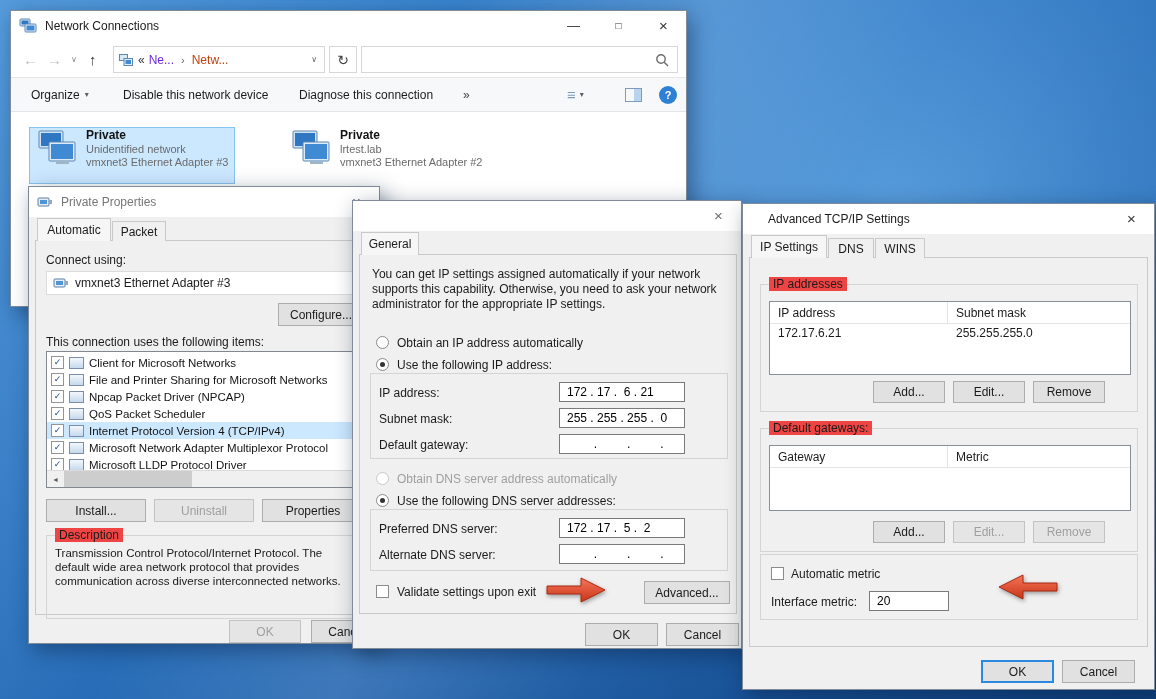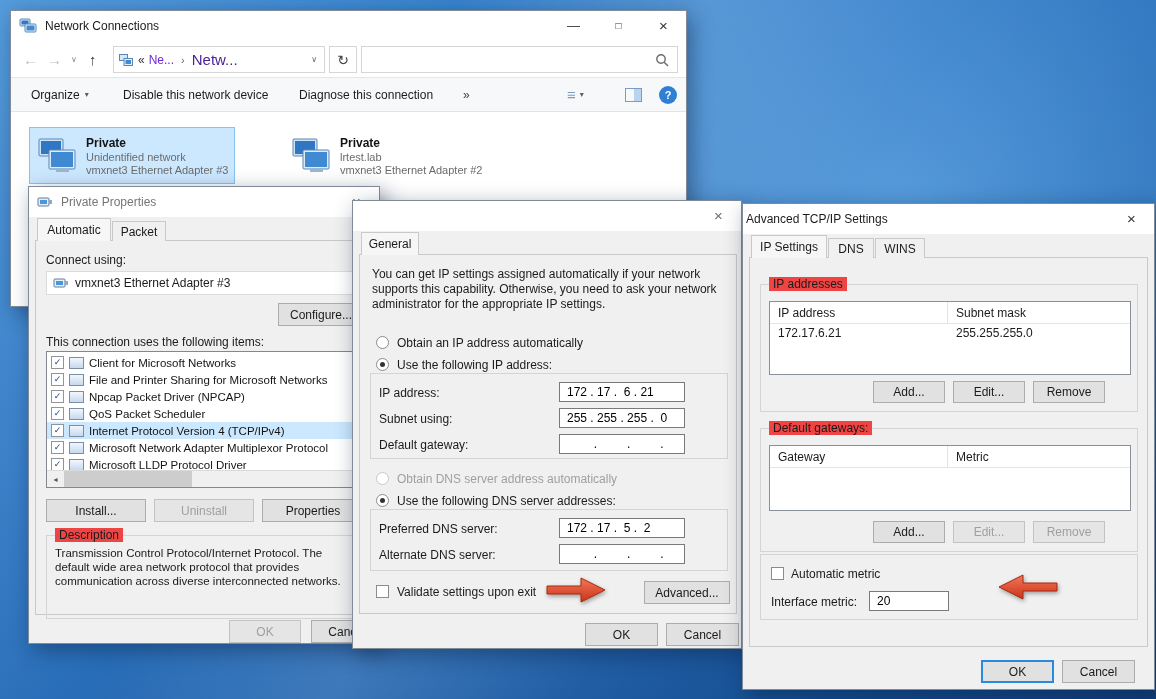--- a/index.html
+++ b/index.html
@@ -33,21 +33,21 @@
   .lv{position:absolute;background:#fff;border:1px solid #8a9099}
   .lvh{position:absolute;top:0;height:22px;display:flex;align-items:center;padding-left:8px;font-size:12px;color:#1b1b1b;border-right:1px solid #e4e4e4;border-bottom:1px solid #e4e4e4}
   .lvh.last{border-right:none}
   .lvc{position:absolute;height:18px;display:flex;align-items:center;padding-left:8px;font-size:12px;color:#1b1b1b}
   .nbtn{position:absolute;top:0;height:100%;display:flex;align-items:center;font-size:15px}
   .litem{height:17px;display:flex;align-items:center}
   .litem.sel{background:#cbe8ff}
   .lchk{width:13px;height:13px;border:1px solid #949494;background:#fff;margin-left:4px;display:flex;align-items:center;justify-content:center;font-size:9px;color:#17458c;flex:none;line-height:1}
   .iic{width:15px;height:12px;margin:0 5px;flex:none;border:1px solid #7b8ea6;background:linear-gradient(180deg,#f2f7fc,#c6d9ee)}
   .litxt{font-size:11.5px;color:#141414;white-space:nowrap}
-  .tile{position:absolute;display:flex;align-items:center;border:1px solid transparent}
+  .tile{position:absolute;display:flex;border:1px solid transparent}
   .tile.sel{background:#cce8ff;border-color:#86c4f0}
   .tname{font-size:12px;font-weight:bold;color:#141414}
   .tsub{font-size:11px;color:#6b6b6b;margin-top:1px}
   .arr{position:absolute;z-index:9;filter:drop-shadow(1px 2px 2px rgba(0,0,0,.35))}
   .boxy{position:absolute;border:1px solid #d6d6d6;background:#fff;display:flex;align-items:center}
 </style>
 </head>
 <body>
 
 <div id="desktop">
@@ -79,21 +79,21 @@
         <span style="margin:0 5px;display:flex">
           <svg width="14" height="12" viewBox="0 0 14 12">
               <rect x="0.5" y="0.5" width="8" height="6" fill="#d7e8f7" stroke="#5b87b4"></rect>
               <rect x="5" y="4.5" width="8.5" height="7" fill="#e3effa" stroke="#5b87b4"></rect>
               <rect x="6.5" y="6" width="5.5" height="4" fill="#3f8ad3"></rect>
             </svg>
         </span>
         <span style="font-size:12px;color:#333;margin-right:4px">«</span>
         <span style="font-size:12px;color:#6d28d9">Ne...</span>
         <span style="font-size:11px;color:#666;margin:0 7px">›</span>
-        <span style="font-size:15px;color:#4c1d95">Netw...</span>
+        <span style="font-size:12px;color:#c2410c">Netw...</span>
         <span style="margin-left:auto;margin-right:7px;font-size:8px;color:#666">∨</span>
       </div>
       <div class="boxy" style="left:318px;top:5px;width:28px;height:27px;justify-content:center;font-size:14px;color:#3f3f3f">↻</div>
       <div class="boxy" style="left:350px;top:5px;width:317px;height:27px">
         <span style="margin-left:auto;margin-right:8px;display:flex">
           <svg width="14" height="14" viewBox="0 0 14 14">
               <circle cx="6" cy="6" r="4.2" fill="none" stroke="#6b6b6b" stroke-width="1.4"></circle>
               <line x1="9.2" y1="9.2" x2="13" y2="13" stroke="#6b6b6b" stroke-width="1.4"></line>
             </svg>
         </span>
@@ -252,21 +252,21 @@
       <div style="position:absolute;left:12px;top:12px;width:356px;font-size:12px;color:#1b1b1b;line-height:15px">You can get IP settings assigned automatically if your network supports this capability. Otherwise, you need to ask your network administrator for the appropriate IP settings.</div>
 
       <span class="radio" style="left:16px;top:81px"></span>
       <span class="lbl" style="left:37px;top:81px">Obtain an IP address automatically</span>
       <span class="radio on" style="left:16px;top:103px"></span>
       <span class="lbl" style="left:37px;top:103px">Use the following IP address:</span>
 
       <div class="grp" style="left:10px;top:118px;width:358px;height:86px">
         <span class="lbl" style="left:8px;top:12px">IP address:</span>
         <div class="field" style="left:188px;top:8px;width:126px;height:20px">172 . 17 .  6 . 21</div>
-        <span class="lbl" style="left:8px;top:38px">Subnet using:</span>
+        <span class="lbl" style="left:8px;top:38px">Subnet mask:</span>
         <div class="field" style="left:188px;top:34px;width:126px;height:20px">255 . 255 . 255 .  0</div>
         <span class="lbl" style="left:8px;top:64px">Default gateway:</span>
         <div class="field" style="left:188px;top:60px;width:126px;height:20px">        .         .         .</div>
       </div>
 
       <span class="radio dis" style="left:16px;top:217px"></span>
       <span class="lbl dim" style="left:37px;top:217px">Obtain DNS server address automatically</span>
       <span class="radio on" style="left:16px;top:239px"></span>
       <span class="lbl" style="left:37px;top:239px">Use the following DNS server addresses:</span>
 
@@ -280,21 +280,21 @@
       <span class="chk" style="left:16px;top:330px"></span>
       <span class="lbl" style="left:37px;top:330px">Validate settings upon exit</span>
       <div class="btn" style="left:284px;top:326px;width:86px;height:23px">Advanced...</div>
     </div>
     <div class="btn" style="left:232px;top:422px;width:73px;height:23px">OK</div>
     <div class="btn" style="left:313px;top:422px;width:73px;height:23px">Cancel</div>
   </div>
 
   <div class="win" style="left:742px;top:203px;width:413px;height:487px;z-index:4">
     <div class="tbar">
-      <span class="ttl" style="margin-left:3px">Advanced TCP/IP Settings</span>
+      <span class="ttl" style="margin-left:25px">Advanced TCP/IP Settings</span>
       <div class="caps">
         <div class="cap" style="font-size:15px">×</div>
       </div>
     </div>
     <div class="tab on" style="left:8px;top:31px;width:76px;height:23px">IP Settings</div>
     <div class="tab" style="left:85px;top:34px;width:46px;height:20px">DNS</div>
     <div class="tab" style="left:132px;top:34px;width:50px;height:20px">WINS</div>
 
     <div class="page" style="left:6px;top:53px;width:399px;height:390px">
 

